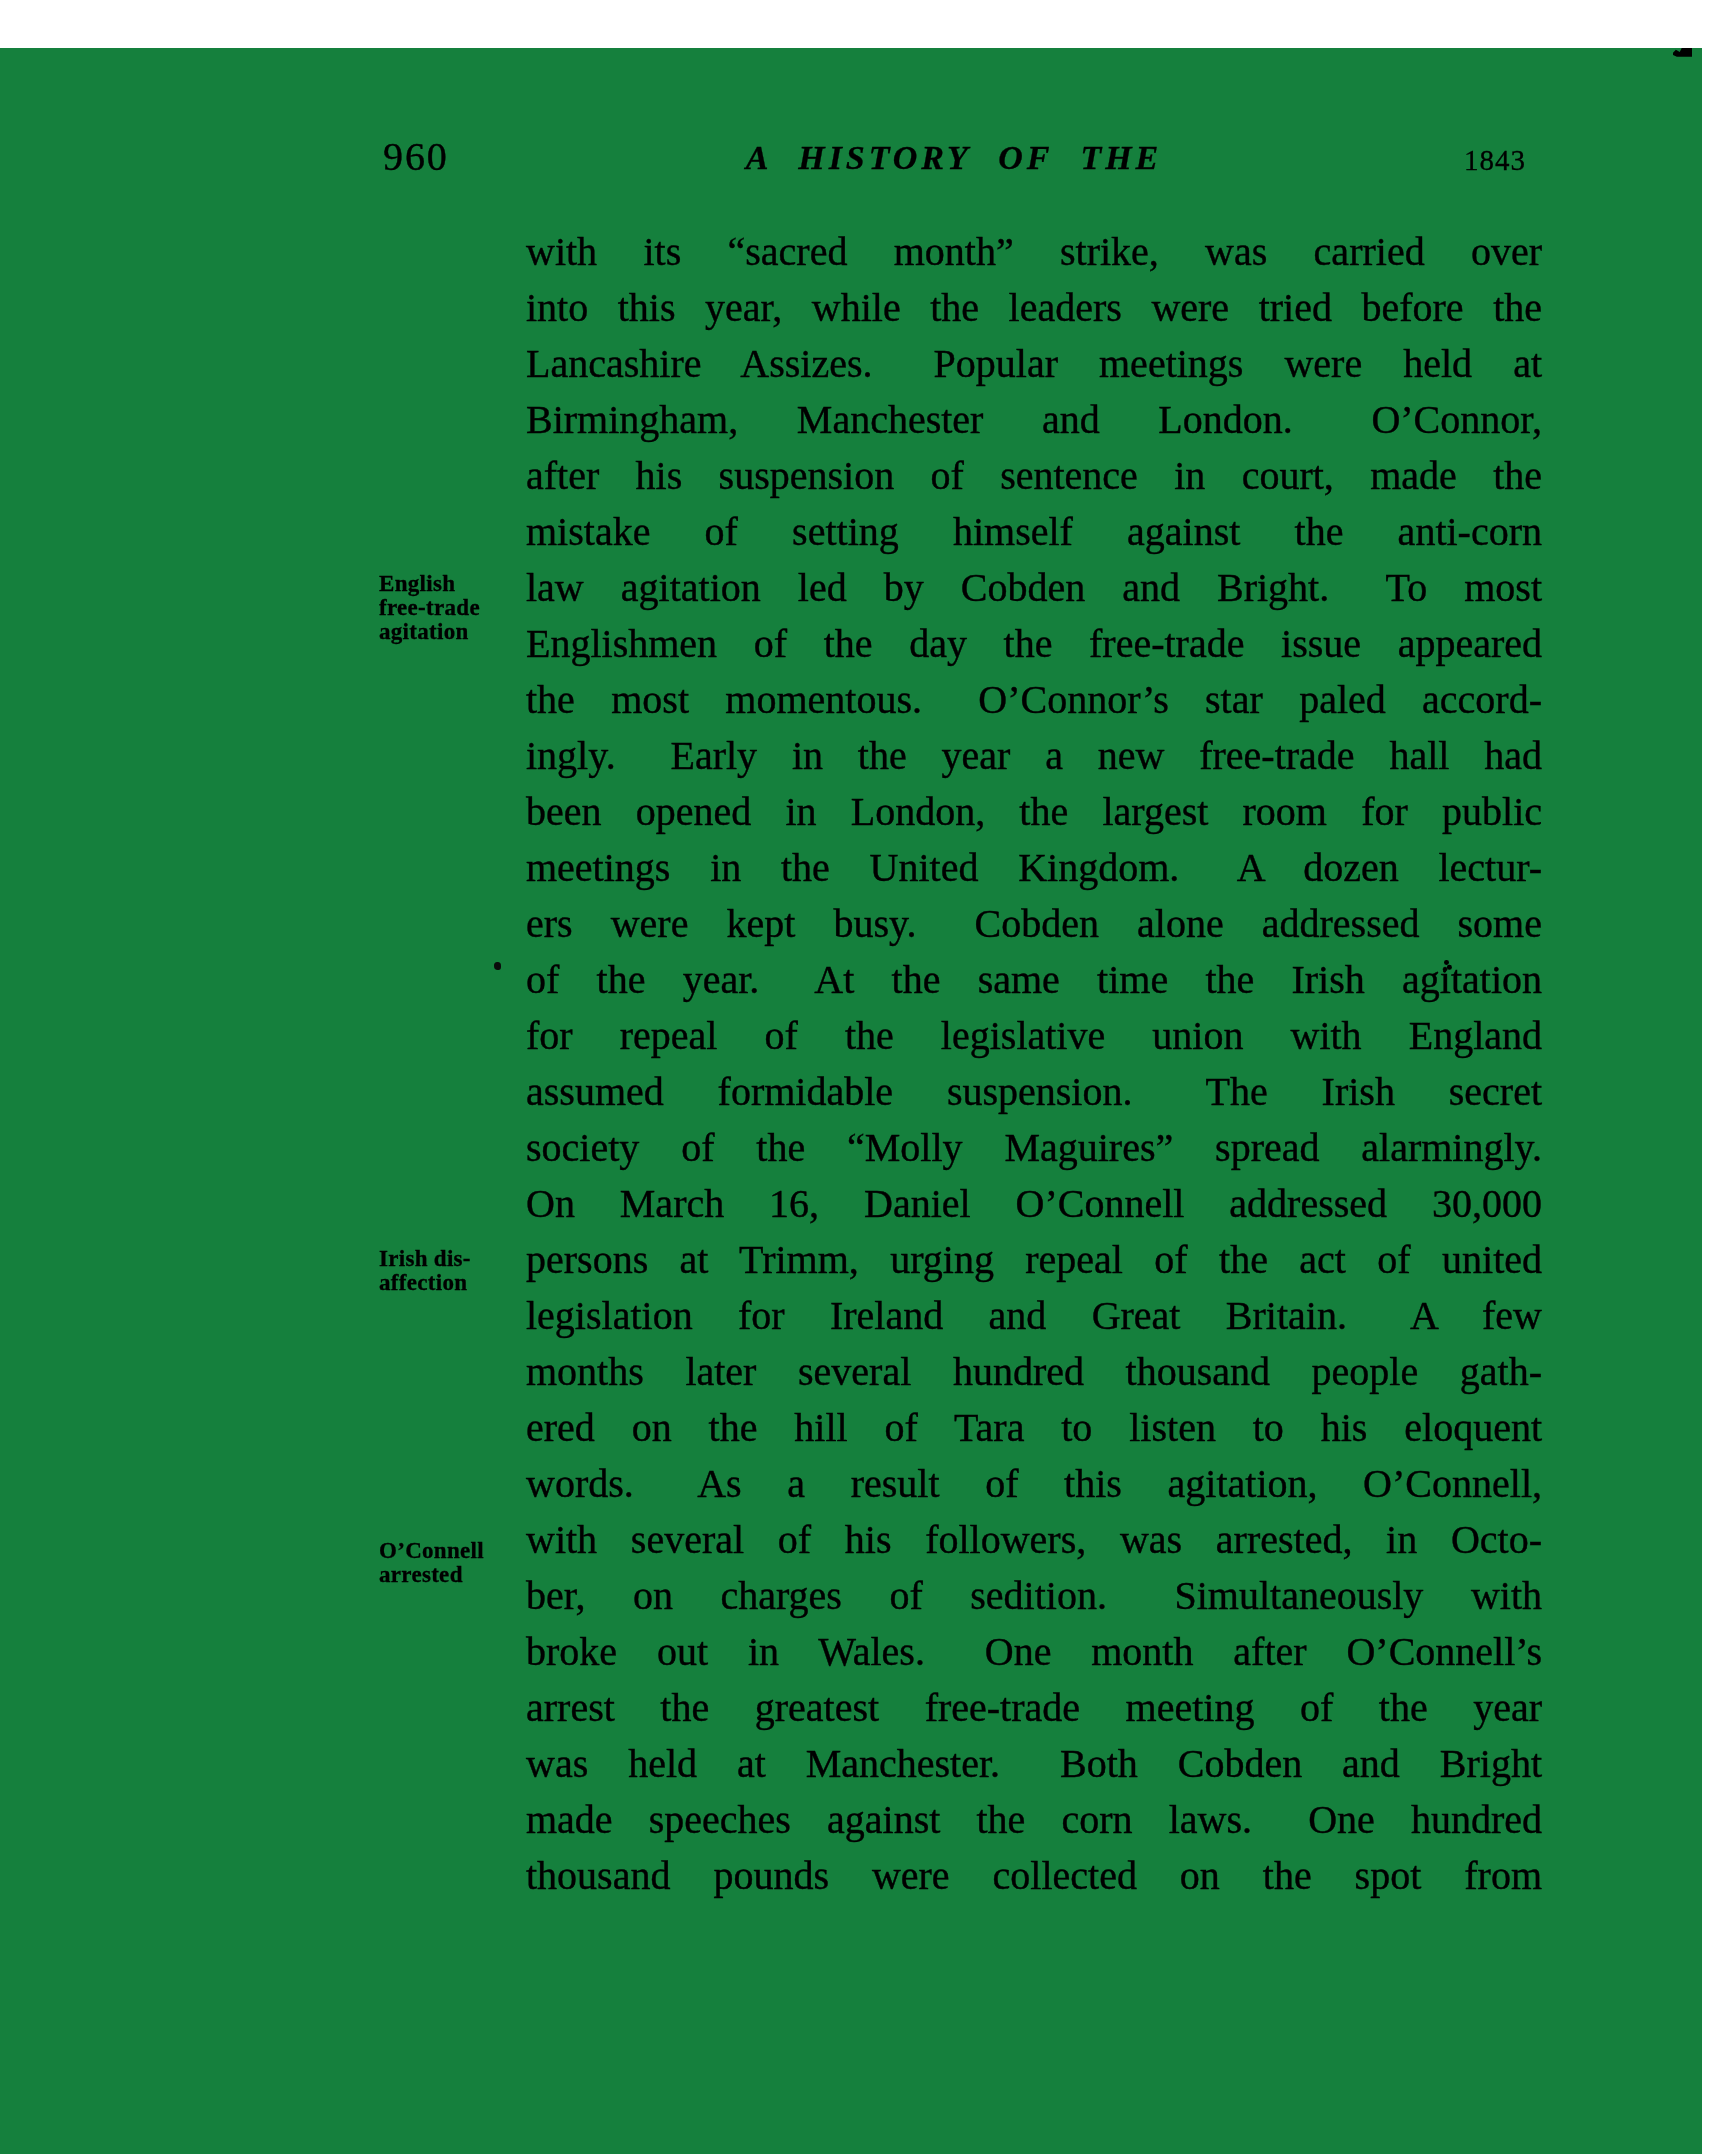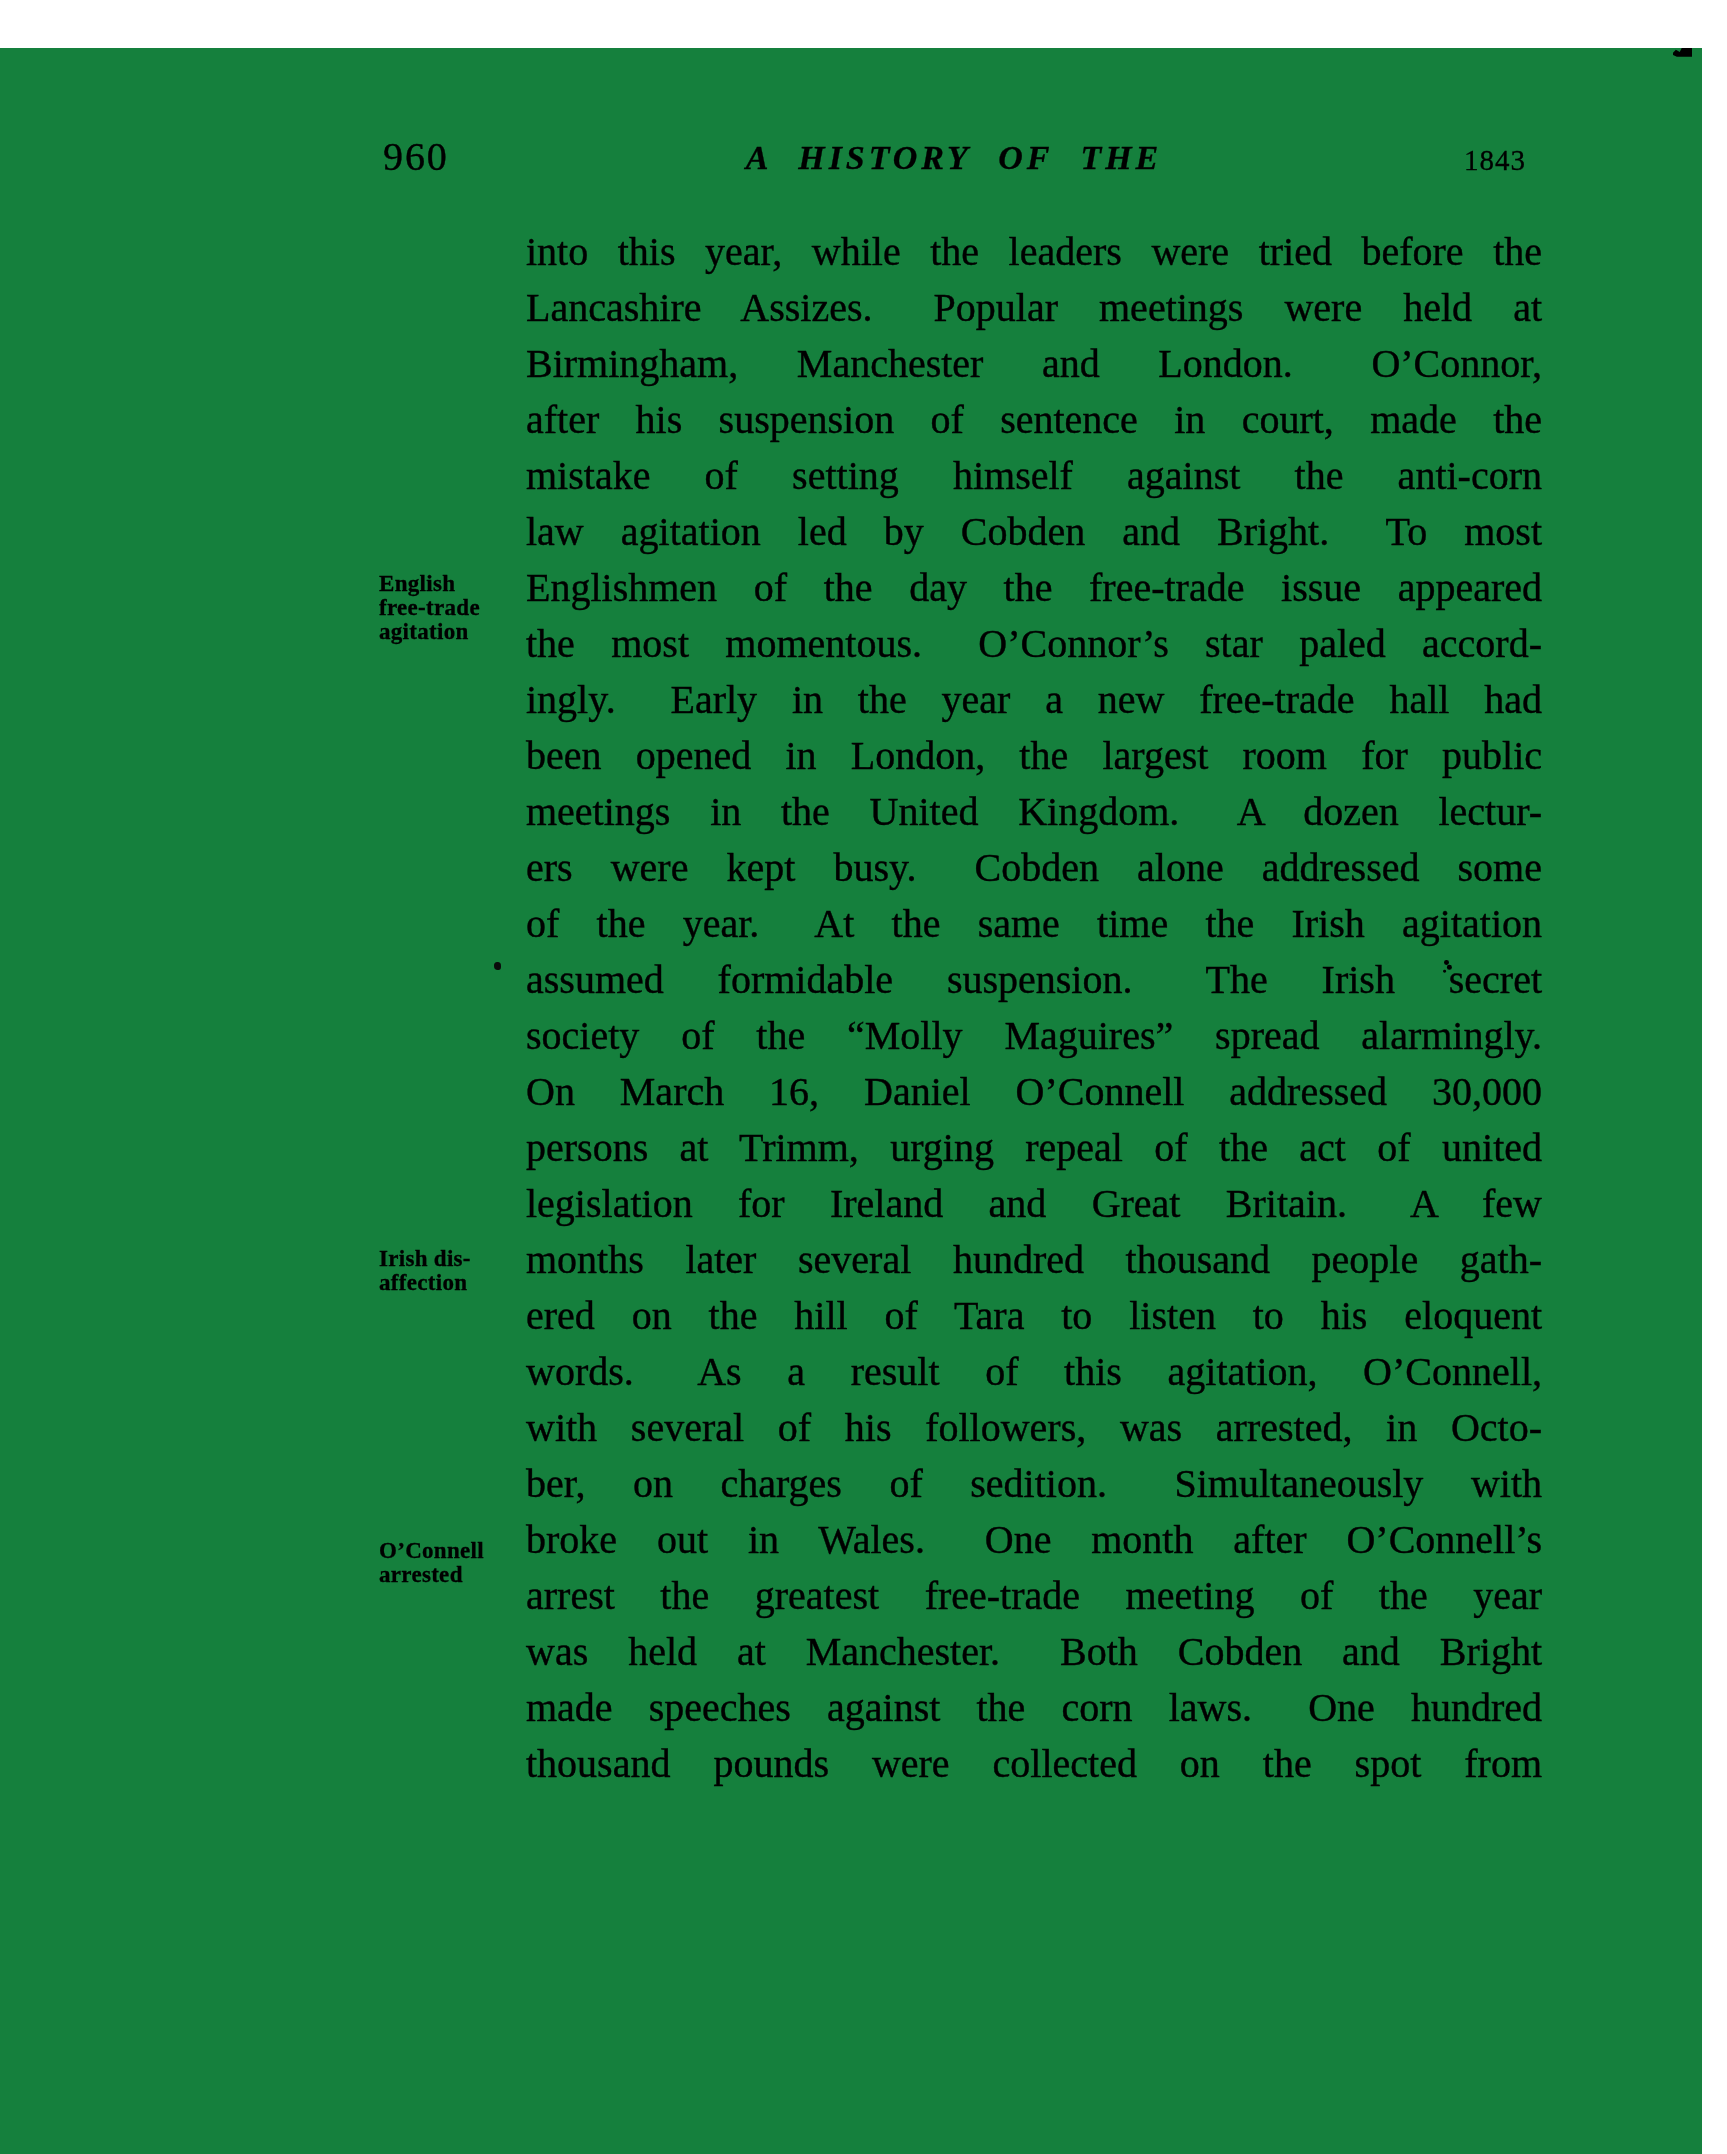--- a/index.html
+++ b/index.html
@@ -151,33 +151,35 @@
       <div class="note-line">Irish dis-</div>
       <div class="note-line">affection</div>
     </div>
 
   <div class="margin-note note-oconnell">
       <div class="note-line">O’Connell</div>
       <div class="note-line">arrested</div>
     </div>
 
   <main class="body-text">
+      <div class="line">with its “sacred month” strike, was carried over</div>
       <div class="line">into this year, while the leaders were tried before the</div>
       <div class="line">Lancashire Assizes.  Popular meetings were held at</div>
       <div class="line">Birmingham, Manchester and London.  O’Connor,</div>
       <div class="line">after his suspension of sentence in court, made the</div>
       <div class="line">mistake of setting himself against the anti-corn</div>
       <div class="line">law agitation led by Cobden and Bright.  To most</div>
       <div class="line">Englishmen of the day the free-trade issue appeared</div>
       <div class="line">the most momentous.  O’Connor’s star paled accord-</div>
       <div class="line">ingly.  Early in the year a new free-trade hall had</div>
       <div class="line">been opened in London, the largest room for public</div>
       <div class="line">meetings in the United Kingdom.  A dozen lectur-</div>
       <div class="line">ers were kept busy.  Cobden alone addressed some</div>
       <div class="line">of the year.  At the same time the Irish agitation</div>
+      <div class="line">for repeal of the legislative union with England</div>
       <div class="line">assumed formidable suspension.  The Irish secret</div>
       <div class="line">society of the “Molly Maguires” spread alarmingly.</div>
       <div class="line">On March 16, Daniel O’Connell addressed 30,000</div>
       <div class="line">persons at Trimm, urging repeal of the act of united</div>
       <div class="line">legislation for Ireland and Great Britain.  A few</div>
       <div class="line">months later several hundred thousand people gath-</div>
       <div class="line">ered on the hill of Tara to listen to his eloquent</div>
       <div class="line">words.  As a result of this agitation, O’Connell,</div>
       <div class="line">with several of his followers, was arrested, in Octo-</div>
       <div class="line">ber, on charges of sedition.  Simultaneously with</div>

